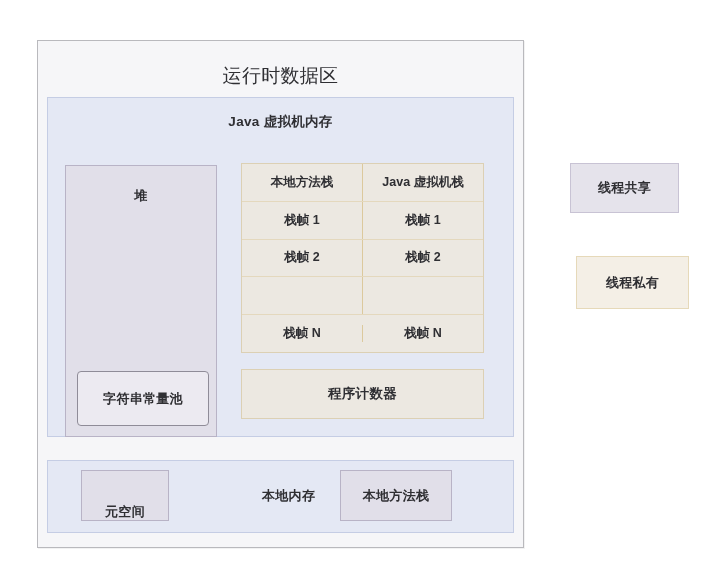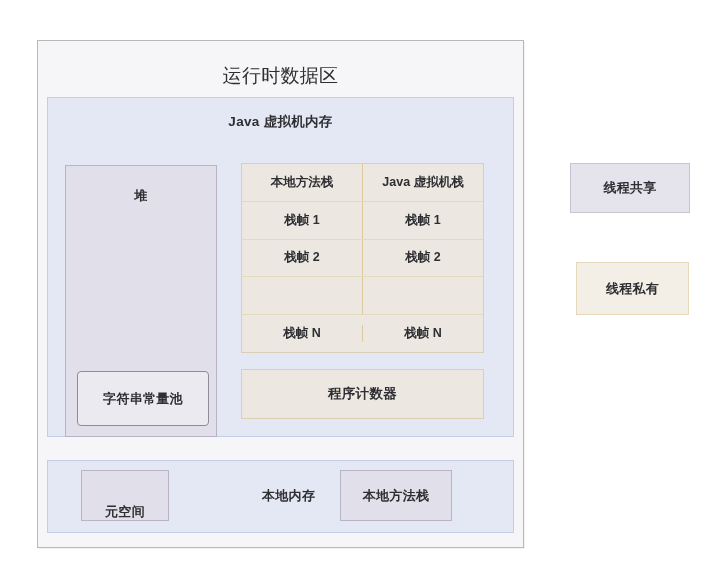--- a/index.html
+++ b/index.html
@@ -178,31 +178,31 @@
     align-items: center;
     justify-content: center;
   }
   #metaspace-box .lbl,
   #direct-memory-box .lbl { font-size: 13px; font-weight: bold; }
 
   
   #legend-shared {
     left: 570px;
     top: 163px;
-    width: 120px;
+    width: 109px;
     height: 50px;
     background: #e5e3eb;
     border-color: #c8c3d4;
     display: flex;
     align-items: center;
     justify-content: center;
   }
   #legend-private {
     left: 576px;
-    top: 262px;
+    top: 256px;
     width: 113px;
     height: 53px;
     background: #f4efe6;
     border-color: #e6d9b9;
     display: flex;
     align-items: center;
     justify-content: center;
   }
   #legend-shared .lbl,
   #legend-private .lbl { font-size: 13px; font-weight: bold; }

